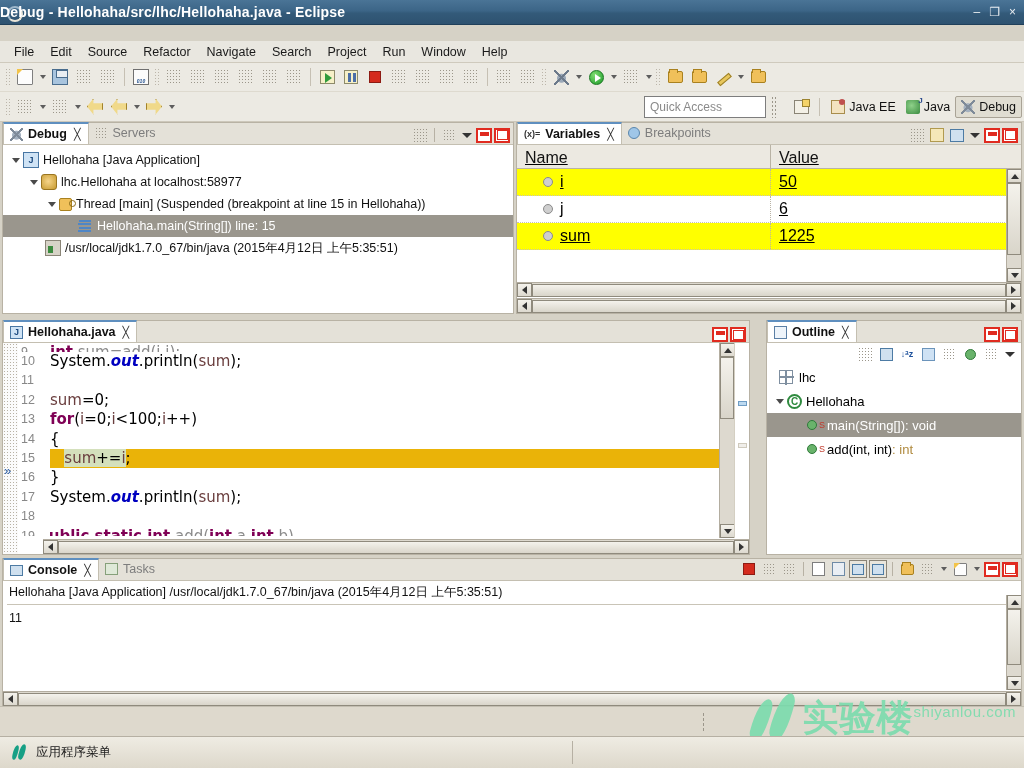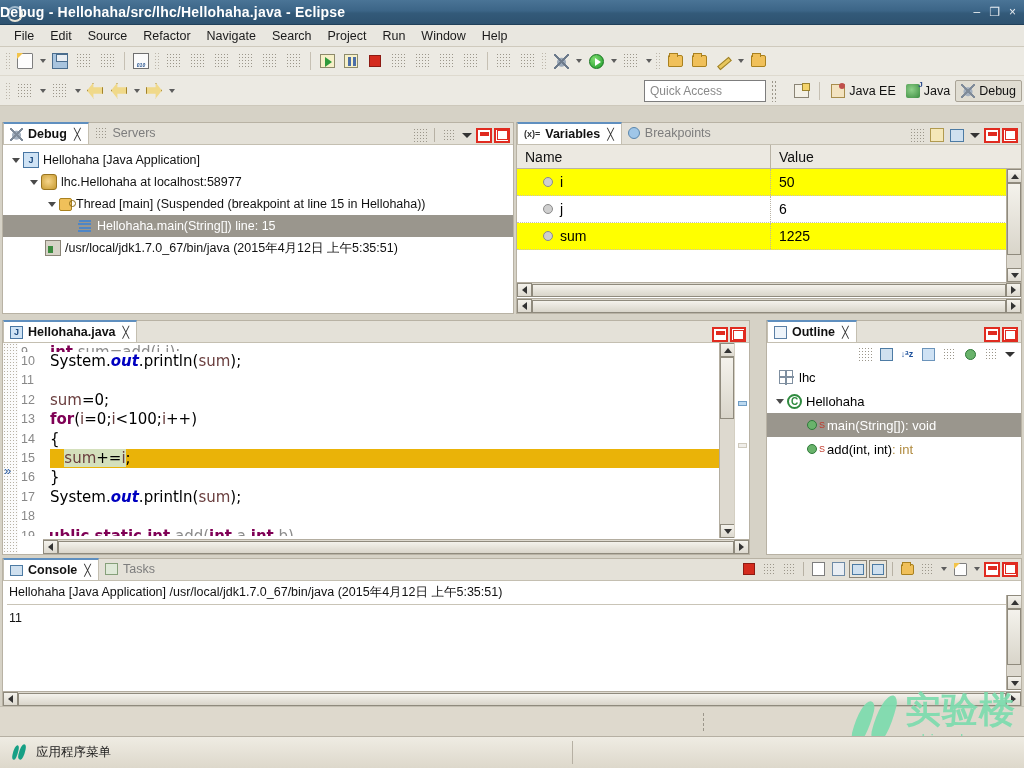--- a/index.html
+++ b/index.html
@@ -37,20 +37,21 @@
   }
   .wbtns { margin-left: auto; display: flex; align-items: center; gap: 9px;
            padding-right: 8px; color: #e9edf1; font-size: 12px; z-index: 2;}
   .wbtn { cursor: default; line-height: 1; }
 
   
   .menubar {
     height: 22px; background: #e9e7e0;
     display: flex; align-items: center; padding-left: 6px;
     border-bottom: 1px solid #cfcabd;
+    margin-top: 16px;
   }
   .menuitem { padding: 2px 8px; font-size: 12.5px; color: #1a1a1a; }
 
   
   .toolbar {
     height: 29px; background: #eceae3;
     display: flex; align-items: center; padding-left: 4px;
     border-bottom: 1px solid #dedacf;
   }
   .toolbar.row2 { height: 30px; border-bottom: 1px solid #cdc8bb; position: relative; }
@@ -153,21 +154,21 @@
   .ti-stack{display:flex;flex-direction:column;justify-content:center;gap:1.5px;}
   .ti-stack span{display:block;height:2px;background:#4f86c6;}
   .ti-stack span:nth-child(1){width:12px;margin-left:2px;}
   .ti-stack span:nth-child(2){width:13px;margin-left:1px;}
   .ti-stack span:nth-child(3){width:12px;margin-left:2px;}
   .ti-stack span:nth-child(4){width:13px;margin-left:1px;}
   .ti-proc{background:#d7d3c7;border:1px solid #8a8577;}
   .ti-proc::after{content:"";position:absolute;left:2px;bottom:2px;width:5px;height:7px;background:#3c8b3f;}
 
   
-  .vtable { font-size: 14px; }
+  .vtable { font-size: 16px; text-decoration: underline; }
   .vhead { display:flex; height: 24px; background:#ece9e1; border-bottom:1px solid #b9b3a5; }
   .vhcell { padding: 4px 8px; color:#111; }
   .vhcell.c1 { width: 254px; border-right: 1px solid #b9b3a5; }
   .vrow { display:flex; height: 27px; align-items:center;
           border-bottom: 1px dotted #c8c3b6; }
   .vrow.hl { background: #ffff00; }
   .vcell.c1 { width: 254px; display:flex; align-items:center; padding-left: 26px;
               border-right: 1px dotted #b9b3a5; height:100%; }
   .vcell.c2 { padding-left: 8px; }
   .varico { width:10px;height:10px;border-radius:50%;background:#cfcfcf;border:1px solid #8b8b8b;margin-right:7px;flex:0 0 auto;}
@@ -233,21 +234,21 @@
   .leaf-logo::before,.leaf-logo::after{content:"";position:absolute;background:#16a085;}
   .leaf-logo::before{left:1px;top:1px;width:5px;height:15px;border-radius:60% 40% 50% 50%/70% 30% 70% 30%;transform:rotate(12deg);}
   .leaf-logo::after{left:7px;top:0px;width:6px;height:16px;border-radius:60% 40% 50% 50%/70% 30% 70% 30%;transform:rotate(12deg);}
 
   
   .watermark { position:absolute; right:8px; top:692px; display:flex; align-items:center; gap:6px; opacity:.92; }
   .wm-leaf { width:44px; height:52px; position:relative; }
   .wm-leaf::before,.wm-leaf::after{content:"";position:absolute;background:#7ddcae;}
   .wm-leaf::before{left:0;top:6px;width:16px;height:44px;border-radius:70% 30% 55% 45%/80% 20% 80% 20%;transform:rotate(14deg);}
   .wm-leaf::after{left:20px;top:0;width:18px;height:50px;border-radius:70% 30% 55% 45%/80% 20% 80% 20%;transform:rotate(14deg);}
-  .wm-text { display:flex; flex-direction:column; line-height:1; }
+  .wm-text { display:flex; flex-direction:row; line-height:1; }
   .wm-cn { font-size:36px; font-weight:bold; color:#7ddcae; letter-spacing:1px; }
   .wm-en { font-size:15px; color:#7ddcae; letter-spacing:.5px; margin-top:4px; text-align:right;}
 </style>
 </head>
 <body>
 
 <div id="app">
 
   <div class="titlebar">
     <div class="appicon"></div>

